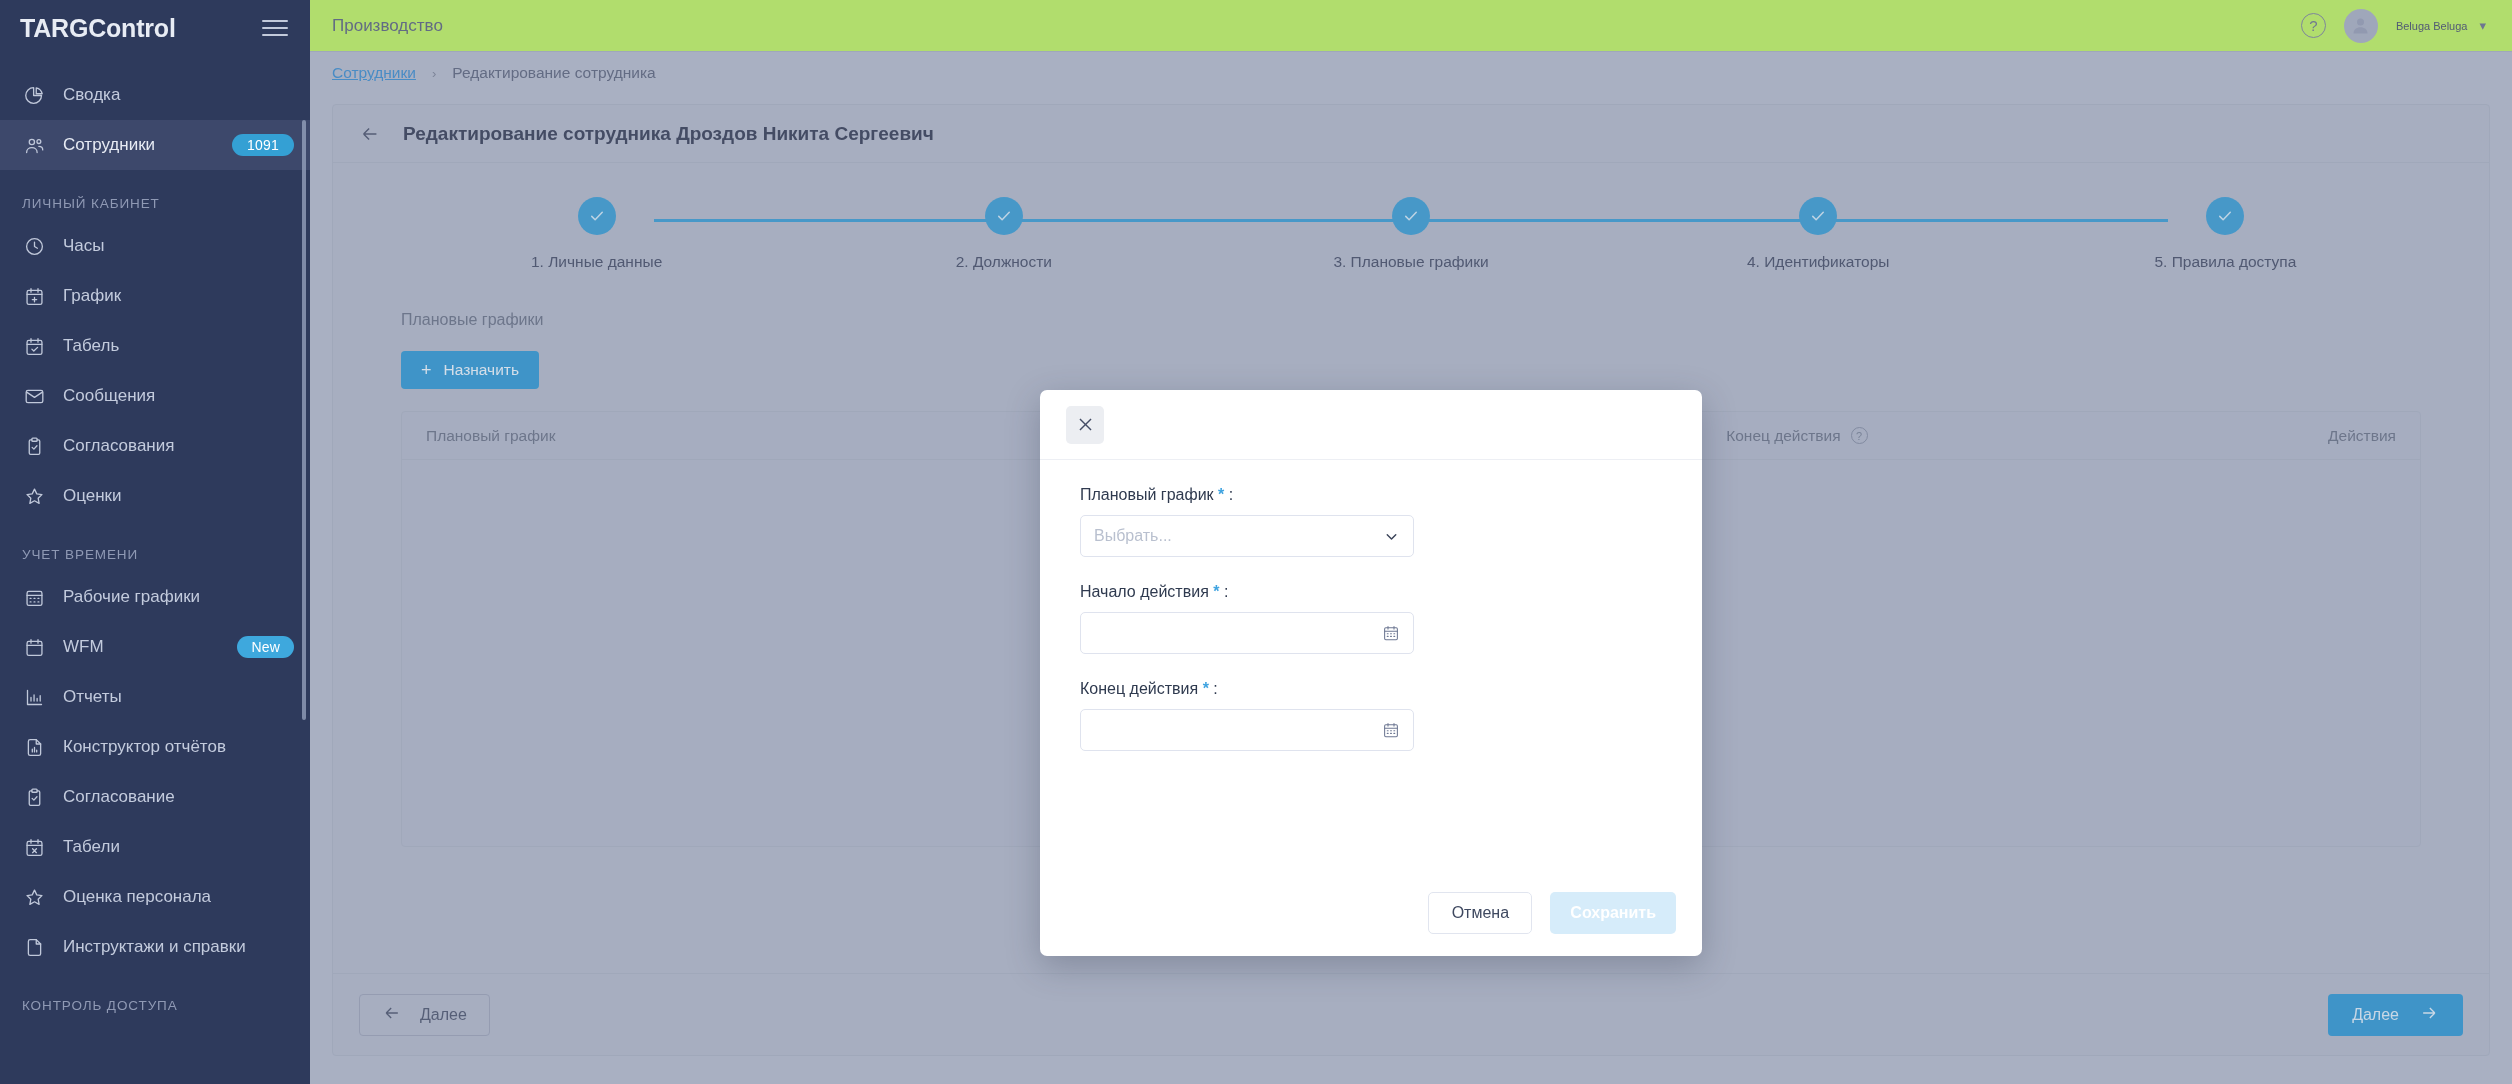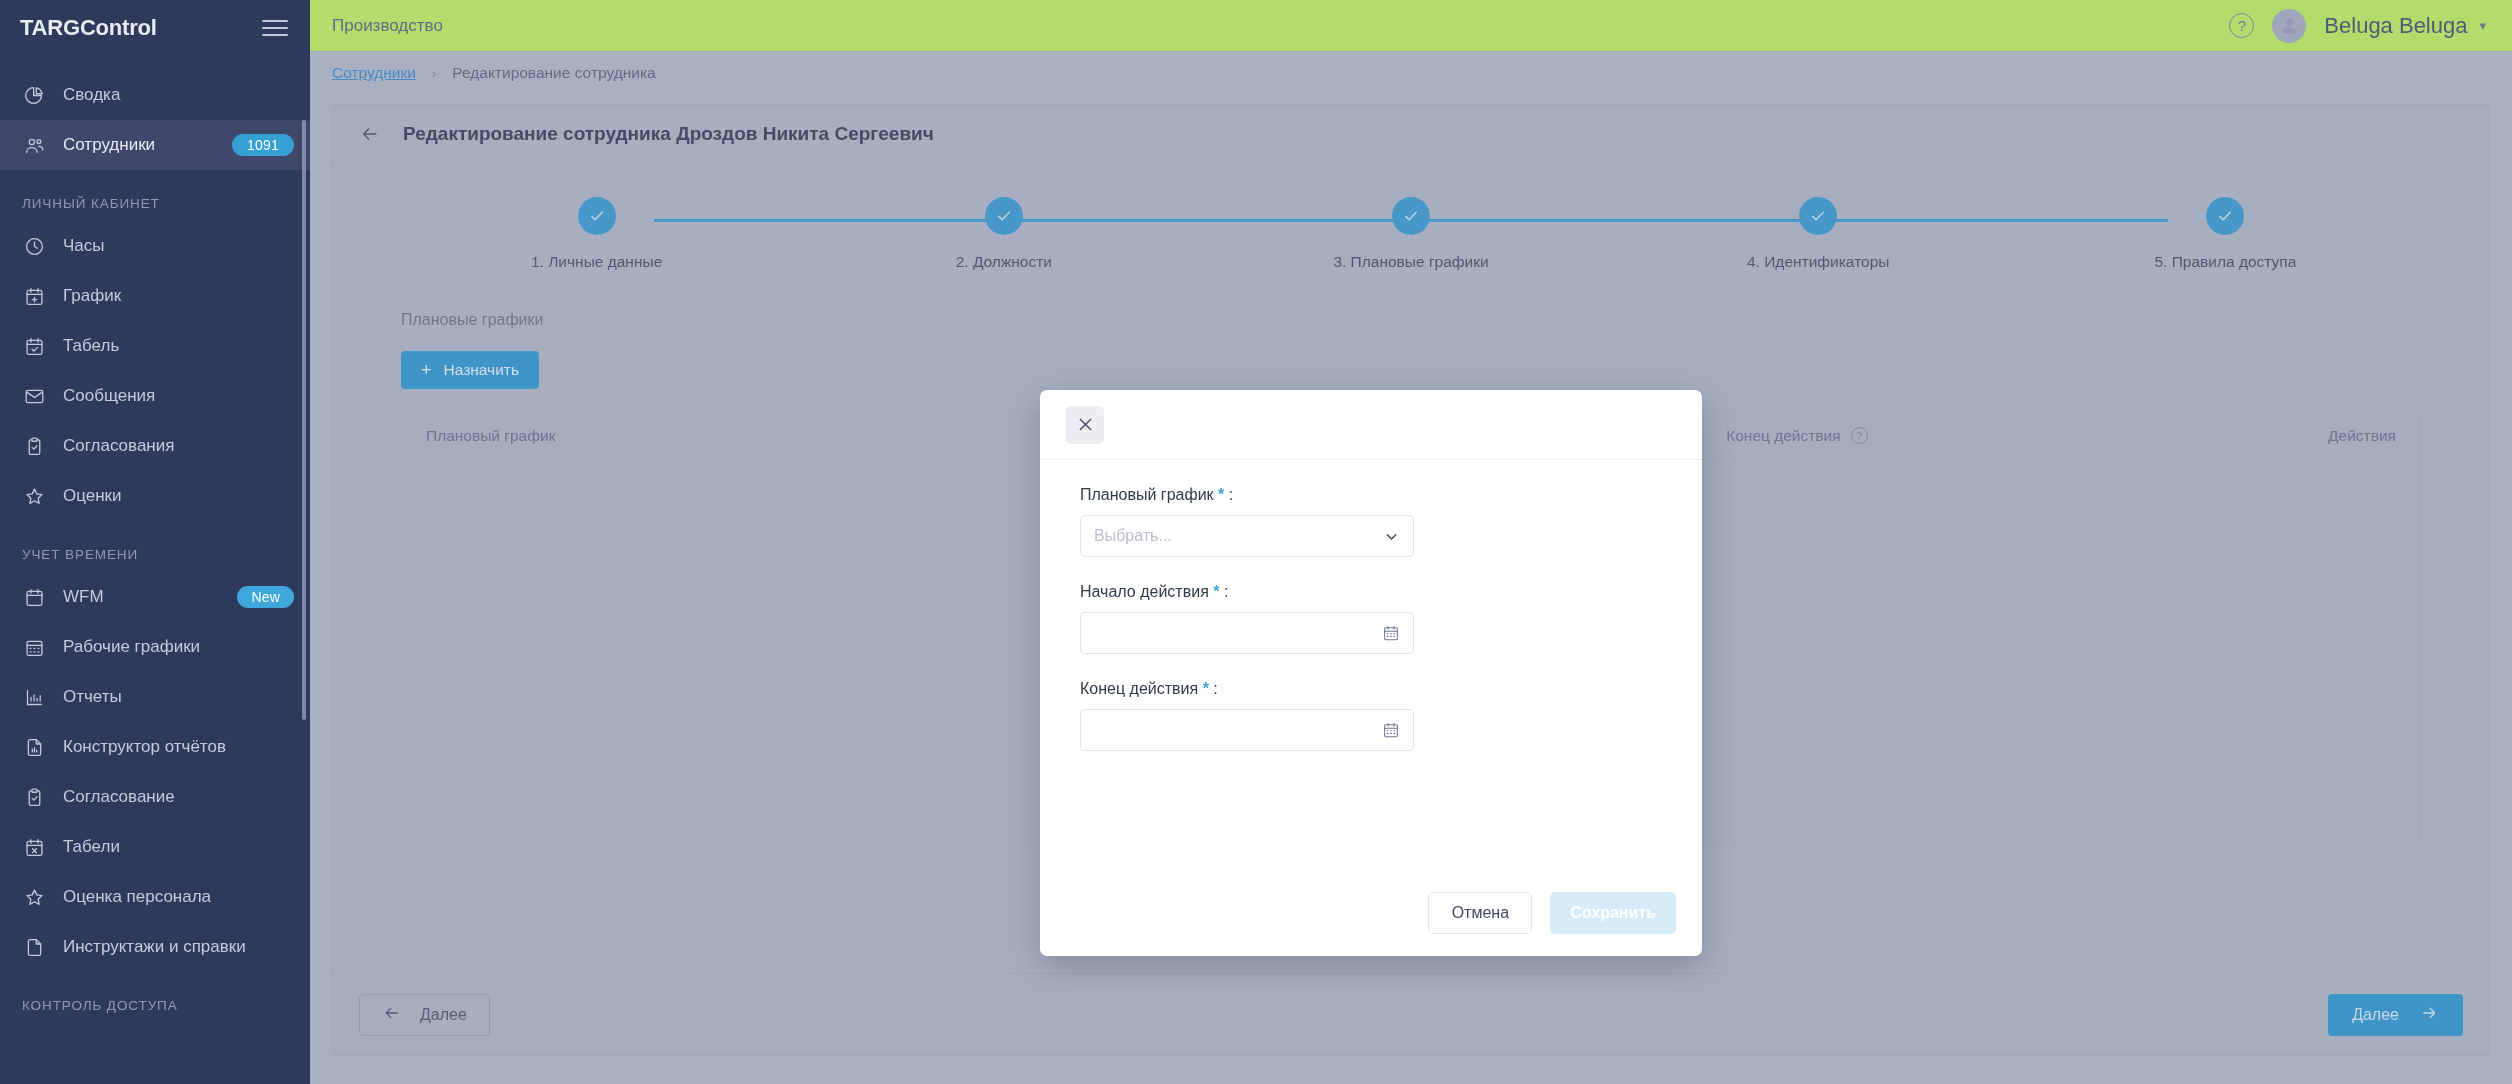--- a/index.html
+++ b/index.html
@@ -17,21 +17,21 @@
     background: #2e3a5c;
     position: relative;
     overflow: hidden;
     z-index: 5;
   }
   .sidebar-head {
     height: 56px; display: flex; align-items: center;
     justify-content: space-between;
     padding: 0 22px 0 20px;
   }
-  .brand { font-size: 22px; font-weight: bold; color: #e8ecf4; letter-spacing: -0.2px; }
+  .brand { font-size: 25px; font-weight: bold; color: #e8ecf4; letter-spacing: -0.2px; }
   .burger { width: 26px; cursor: pointer; }
   .burger i { display: block; height: 2px; background: #c3cadb; margin: 5px 0; border-radius: 1px; }
 
   .nav { padding-top: 14px; }
   .nav-item {
     height: 50px; display: flex; align-items: center;
     padding: 0 16px 0 22px; color: #c3cbdd; font-size: 17px;
     cursor: pointer; gap: 17px; position: relative;
   }
   .nav-item.active { background: #3d486b; color: #e7ebf4; }
@@ -67,21 +67,21 @@
     width: 25px; height: 25px; border-radius: 50%;
     border: 1.6px solid #7e879e; color: #6f7890; font-size: 15px;
     display: flex; align-items: center; justify-content: center;
     cursor: pointer;
   }
   .avatar {
     width: 34px; height: 34px; border-radius: 50%;
     background: #a8b0c3; display: flex; align-items: center; justify-content: center;
   }
   .avatar svg { width: 21px; height: 21px; fill: #969fb6; }
-  .user-name { font-size: 22px; color: #49536e; }
+  .user-name { font-size: 11px; color: #49536e; }
   .caret { color: #6b7490; font-size: 13px; margin-left: -6px; }
 
   .breadcrumb {
     height: 42px; display: flex; align-items: center; gap: 16px;
     padding: 0 26px 0 22px; font-size: 15.5px; color: #5f6880;
     background: #b4bbcc;
   }
   .crumb-link { color: #3f8fd0; text-decoration: underline; cursor: pointer; }
   .crumb-sep { color: #7d8599; font-size: 13px; }
   .crumb-cur { color: #5f6880; }
@@ -312,34 +312,34 @@
               <path d="M12 3.6l2.6 5.4 5.9.8-4.3 4.1 1.1 5.9-5.3-2.9-5.3 2.9 1.1-5.9L3.5 9.8l5.9-.8z"></path>
             </svg>
           </span>
           <span class="nav-label">Оценки</span>
         </div>
         <div class="nav-section">УЧЕТ ВРЕМЕНИ</div>
         <div class="nav-item">
           <span class="ico" style="color: rgb(192, 200, 218);">
             <svg viewBox="0 0 24 24" fill="none" stroke="currentColor" stroke-width="1.5" stroke-linecap="round" stroke-linejoin="round">
               <rect x="3.5" y="5" width="17" height="16" rx="2"></rect>
+              <path d="M3.5 9.5h17M7 13h1M11.5 13h1M16 13h1M7 17h1M11.5 17h1M16 17h1"></path>
+            </svg>
+          </span>
+          <span class="nav-label">Рабочие графики</span>
+        </div>
+        <div class="nav-item">
+          <span class="ico" style="color: rgb(192, 200, 218);">
+            <svg viewBox="0 0 24 24" fill="none" stroke="currentColor" stroke-width="1.5" stroke-linecap="round" stroke-linejoin="round">
+              <rect x="3.5" y="5" width="17" height="16" rx="2"></rect>
               <path d="M8 3v4M16 3v4M3.5 9.5h17"></path>
             </svg>
           </span>
           <span class="nav-label">WFM</span>
           <span class="badge new">New</span>
-        </div>
-        <div class="nav-item">
-          <span class="ico" style="color: rgb(192, 200, 218);">
-            <svg viewBox="0 0 24 24" fill="none" stroke="currentColor" stroke-width="1.5" stroke-linecap="round" stroke-linejoin="round">
-              <rect x="3.5" y="5" width="17" height="16" rx="2"></rect>
-              <path d="M3.5 9.5h17M7 13h1M11.5 13h1M16 13h1M7 17h1M11.5 17h1M16 17h1"></path>
-            </svg>
-          </span>
-          <span class="nav-label">Рабочие графики</span>
         </div>
         <div class="nav-item">
           <span class="ico" style="color: rgb(192, 200, 218);">
             <svg viewBox="0 0 24 24" fill="none" stroke="currentColor" stroke-width="1.5" stroke-linecap="round" stroke-linejoin="round">
               <path d="M4 4v16h16"></path>
               <path d="M8 16v-4M11.5 16v-7M15 16v-3M18.5 16v-6"></path>
             </svg>
           </span>
           <span class="nav-label">Отчеты</span>
         </div>

